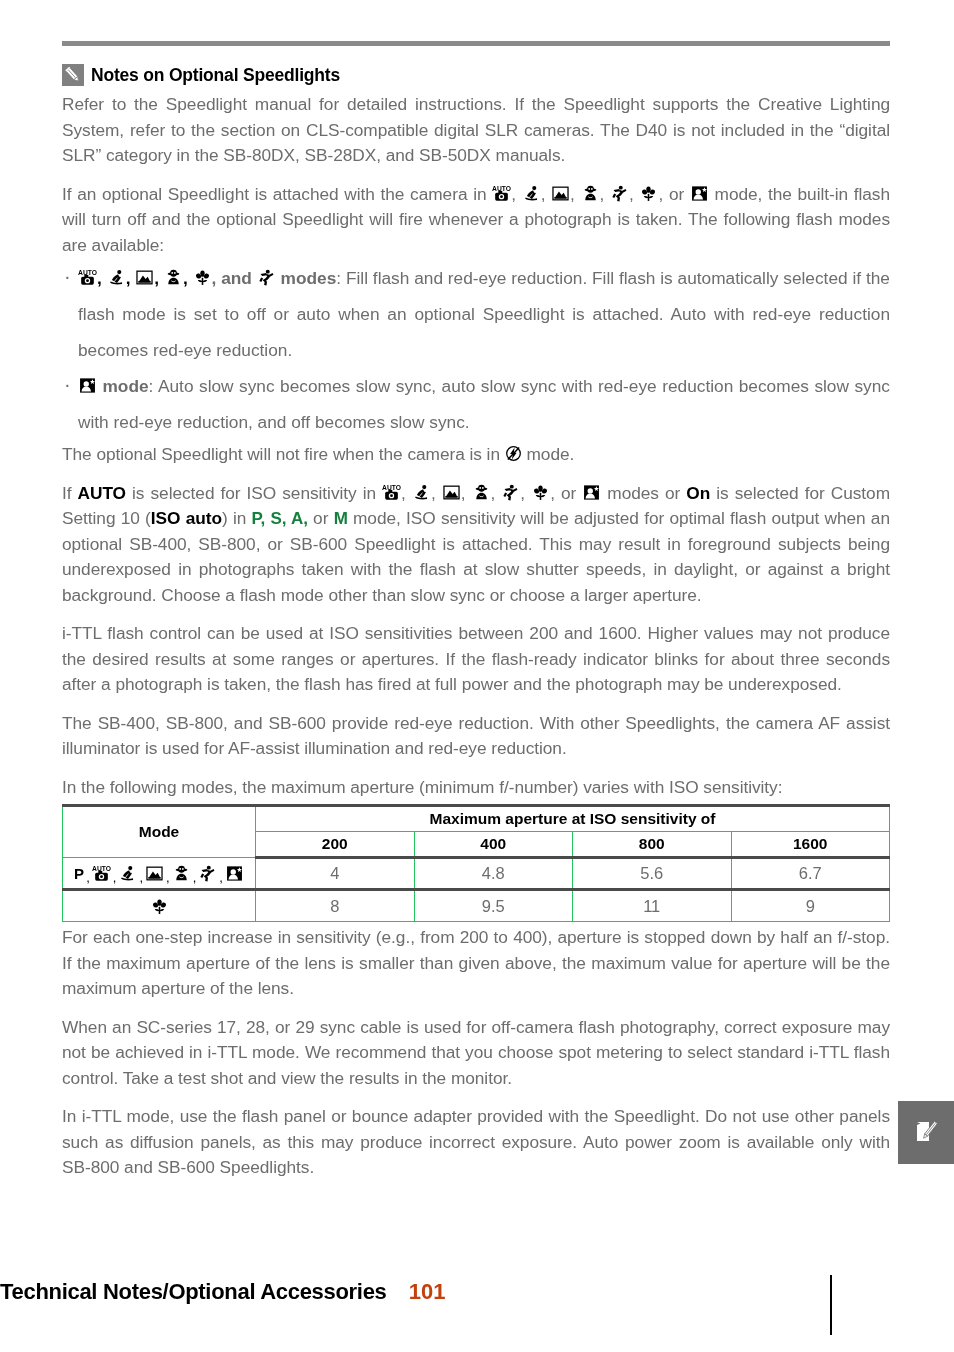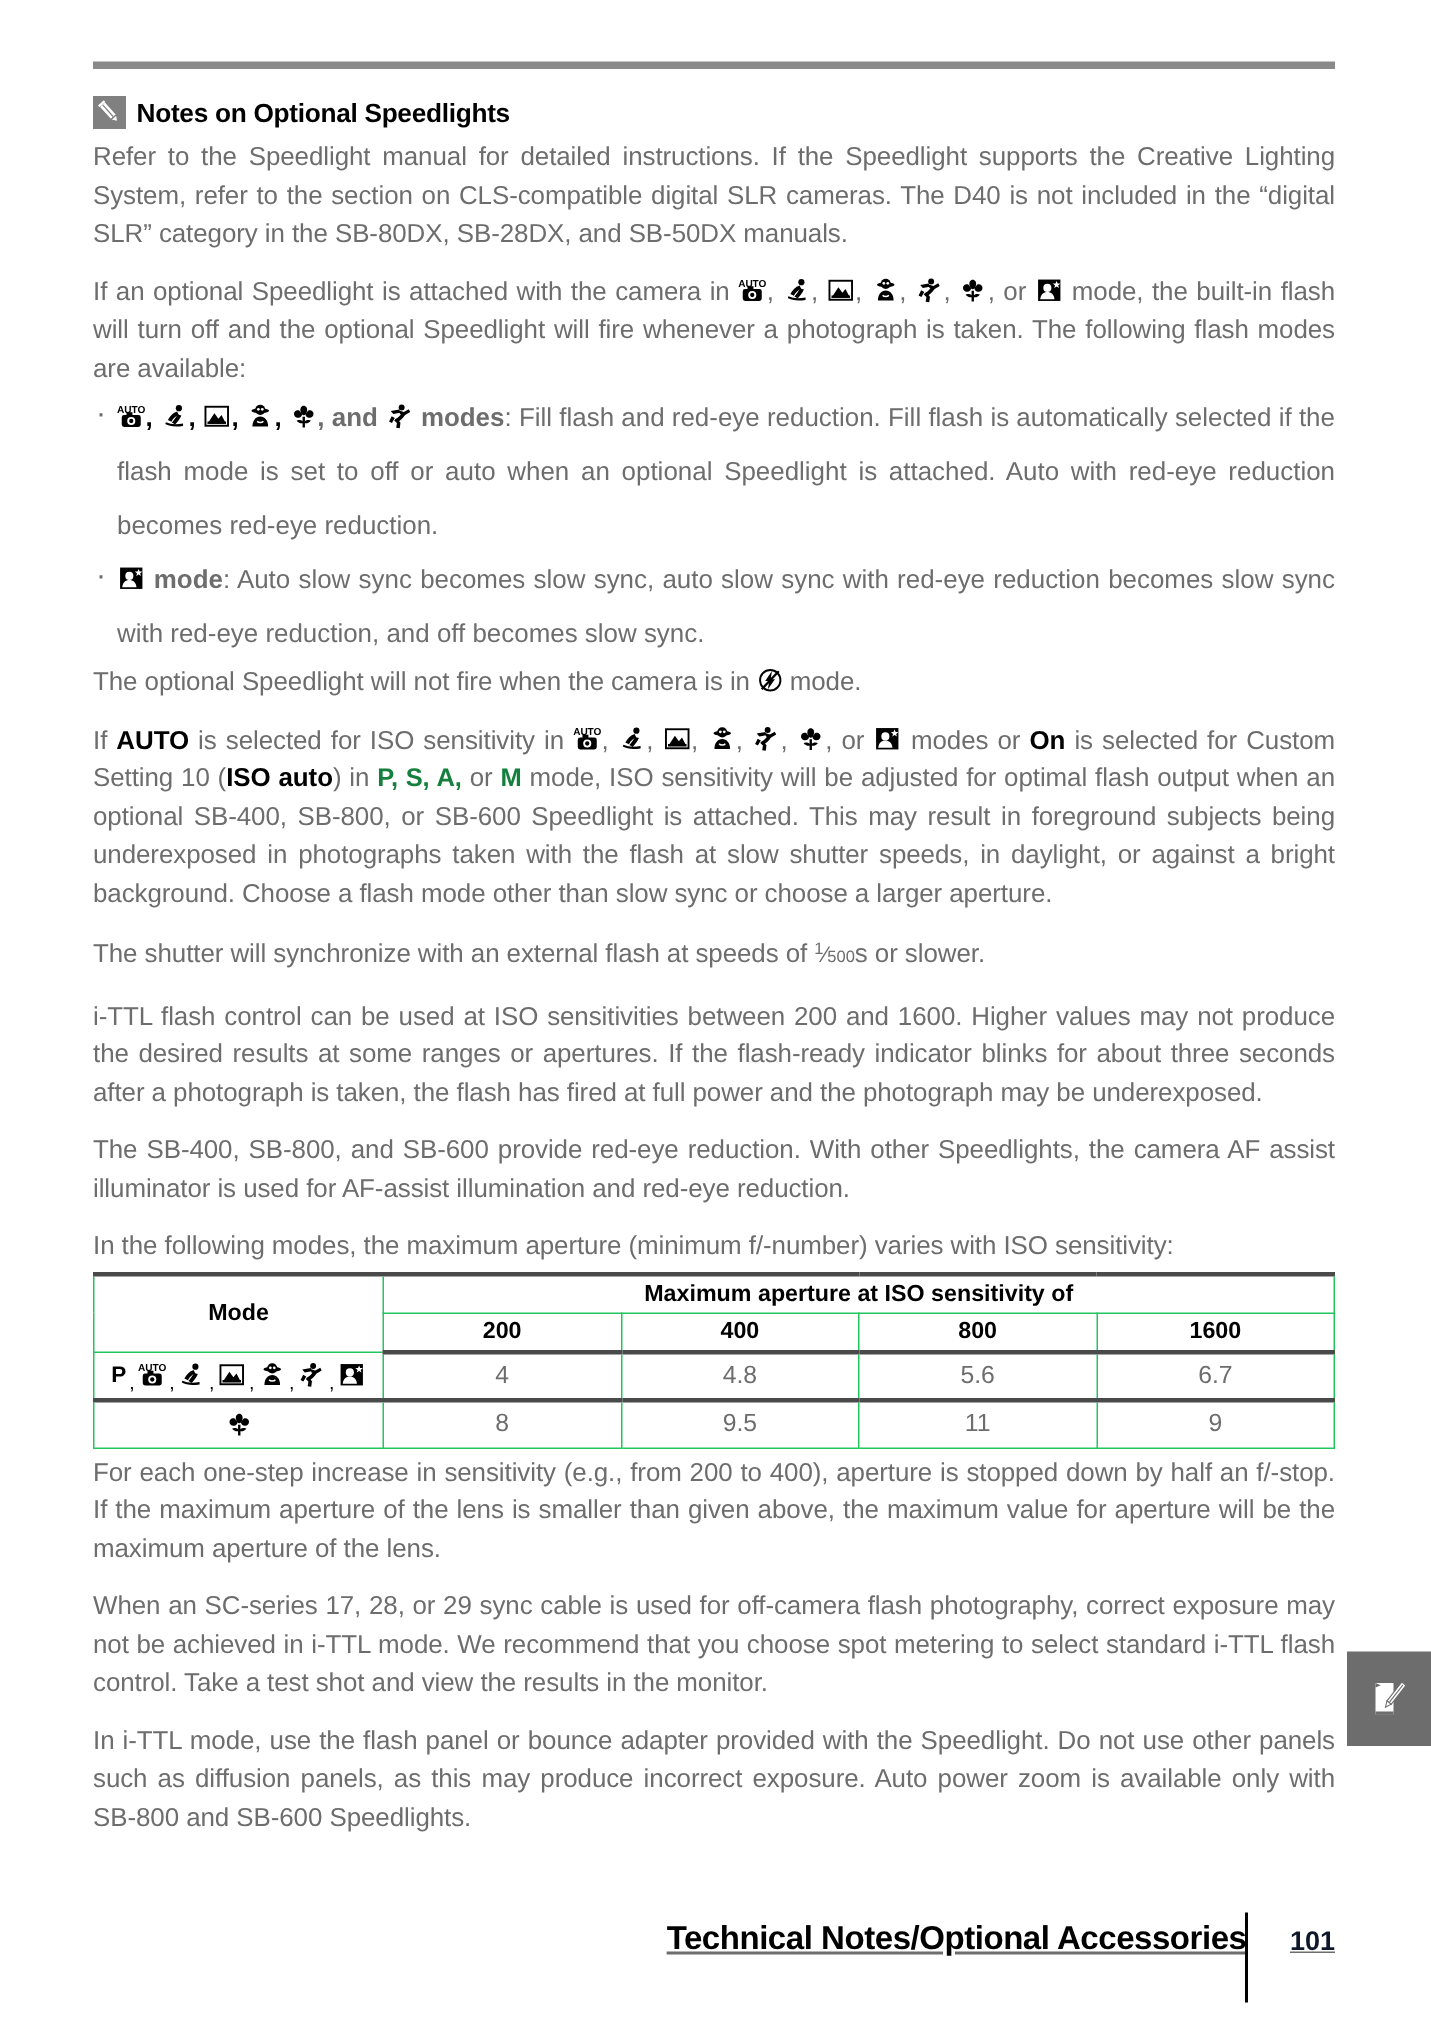--- a/index.html
+++ b/index.html
@@ -179,43 +179,41 @@
   .side-tab svg { display:block; }
 
   
   .footer {
     position: absolute;
     left: 0;
     top: 1279px;
     width: 890px;
     display: flex;
     align-items: flex-end;
-    justify-content: flex-end;
     gap: 0px;
-    text-decoration: underline;
   }
   .footer-title {
     font-size: 22px;
     font-weight: bold;
     color: #000;
     letter-spacing: -0.3px;
     padding-right: 13px;
   }
   .footer-sep {
     width: 2px;
     background: #000;
     height: 60px;
     position: absolute;
     right: 58px;
     top: -4px;
   }
   .footer-page {
-    font-size: 18px;
+    font-size: 22px;
     font-weight: bold;
-    color: #0f172a;
+    color: #c2410c;
     width: 46px;
     text-align: right;
   }
 </style>
 </head>
 <body>
 
 <div class="page">
 
   <div class="top-rule"></div>
@@ -370,21 +368,20 @@
             <path d="M11 12.4 L11 21.4 L13 21.4 L13 12.4 Z" fill="#000"></path>
             <path d="M11.4 16.4 C9.6 15 7.4 14.8 6 15.6 C7.2 17.6 9.6 18.4 11.4 17.8 Z" fill="#000"></path>
             <path d="M12.6 16.4 C14.4 15 16.6 14.8 18 15.6 C16.8 17.6 14.4 18.4 12.6 17.8 Z" fill="#000"></path>
           </svg></span><span>, or </span><span class="mi"><svg viewBox="0 0 24 24">
             <rect x="2.6" y="3" width="18.8" height="18" fill="#000"></rect>
             <circle cx="10.4" cy="10" r="3.4" fill="#fff"></circle>
             <path d="M4.4 19.6 C4.8 15.4 7.4 13.4 10.4 13.4 C13.4 13.4 16 15.4 16.4 19.6 Z" fill="#fff"></path>
             <polygon points="18.2,4.2 19.1,6.4 21.4,6.4 19.5,7.9 20.2,10.2 18.2,8.8 16.2,10.2 16.9,7.9 15,6.4 17.3,6.4" fill="#fff"></polygon>
           </svg></span><span> modes or </span><b>On</b><span> is selected for Custom Setting 10 (</span><b>ISO auto</b><span>) in </span><span class="psam">P, S, A,</span><span> or </span><span class="psam">M</span><span> mode, ISO sensitivity will be adjusted for optimal flash output when an optional SB-400, SB-800, or SB-600 Speedlight is attached.  This may result in foreground subjects being underexposed in photographs taken with the flash at slow shutter speeds, in daylight, or against a bright background.  Choose a flash mode other than slow sync or choose a larger aperture.</span></p>
 
-    <p class="body"><span>The shutter will synchronize with an external flash at speeds of </span><span class="frac"><sup>1</sup>⁄<sub>500</sub></span><span>s</span><span> or slower.</span></p>
 
     <p class="body">i-TTL flash control can be used at ISO sensitivities between 200 and 1600.  Higher values may not produce the desired results at some ranges or apertures.  If the flash-ready indicator blinks for about three seconds after a photograph is taken, the flash has fired at full power and the photograph may be underexposed.</p>
 
     <p class="body">The SB-400, SB-800, and SB-600 provide red-eye reduction.  With other Speedlights, the camera AF assist illuminator is used for AF-assist illumination and red-eye reduction.</p>
 
     <p class="body tight">In the following modes, the maximum aperture (minimum f/-number) varies with ISO sensitivity:</p>
 
     <table class="aperture">
       <tbody>
           <tr>

